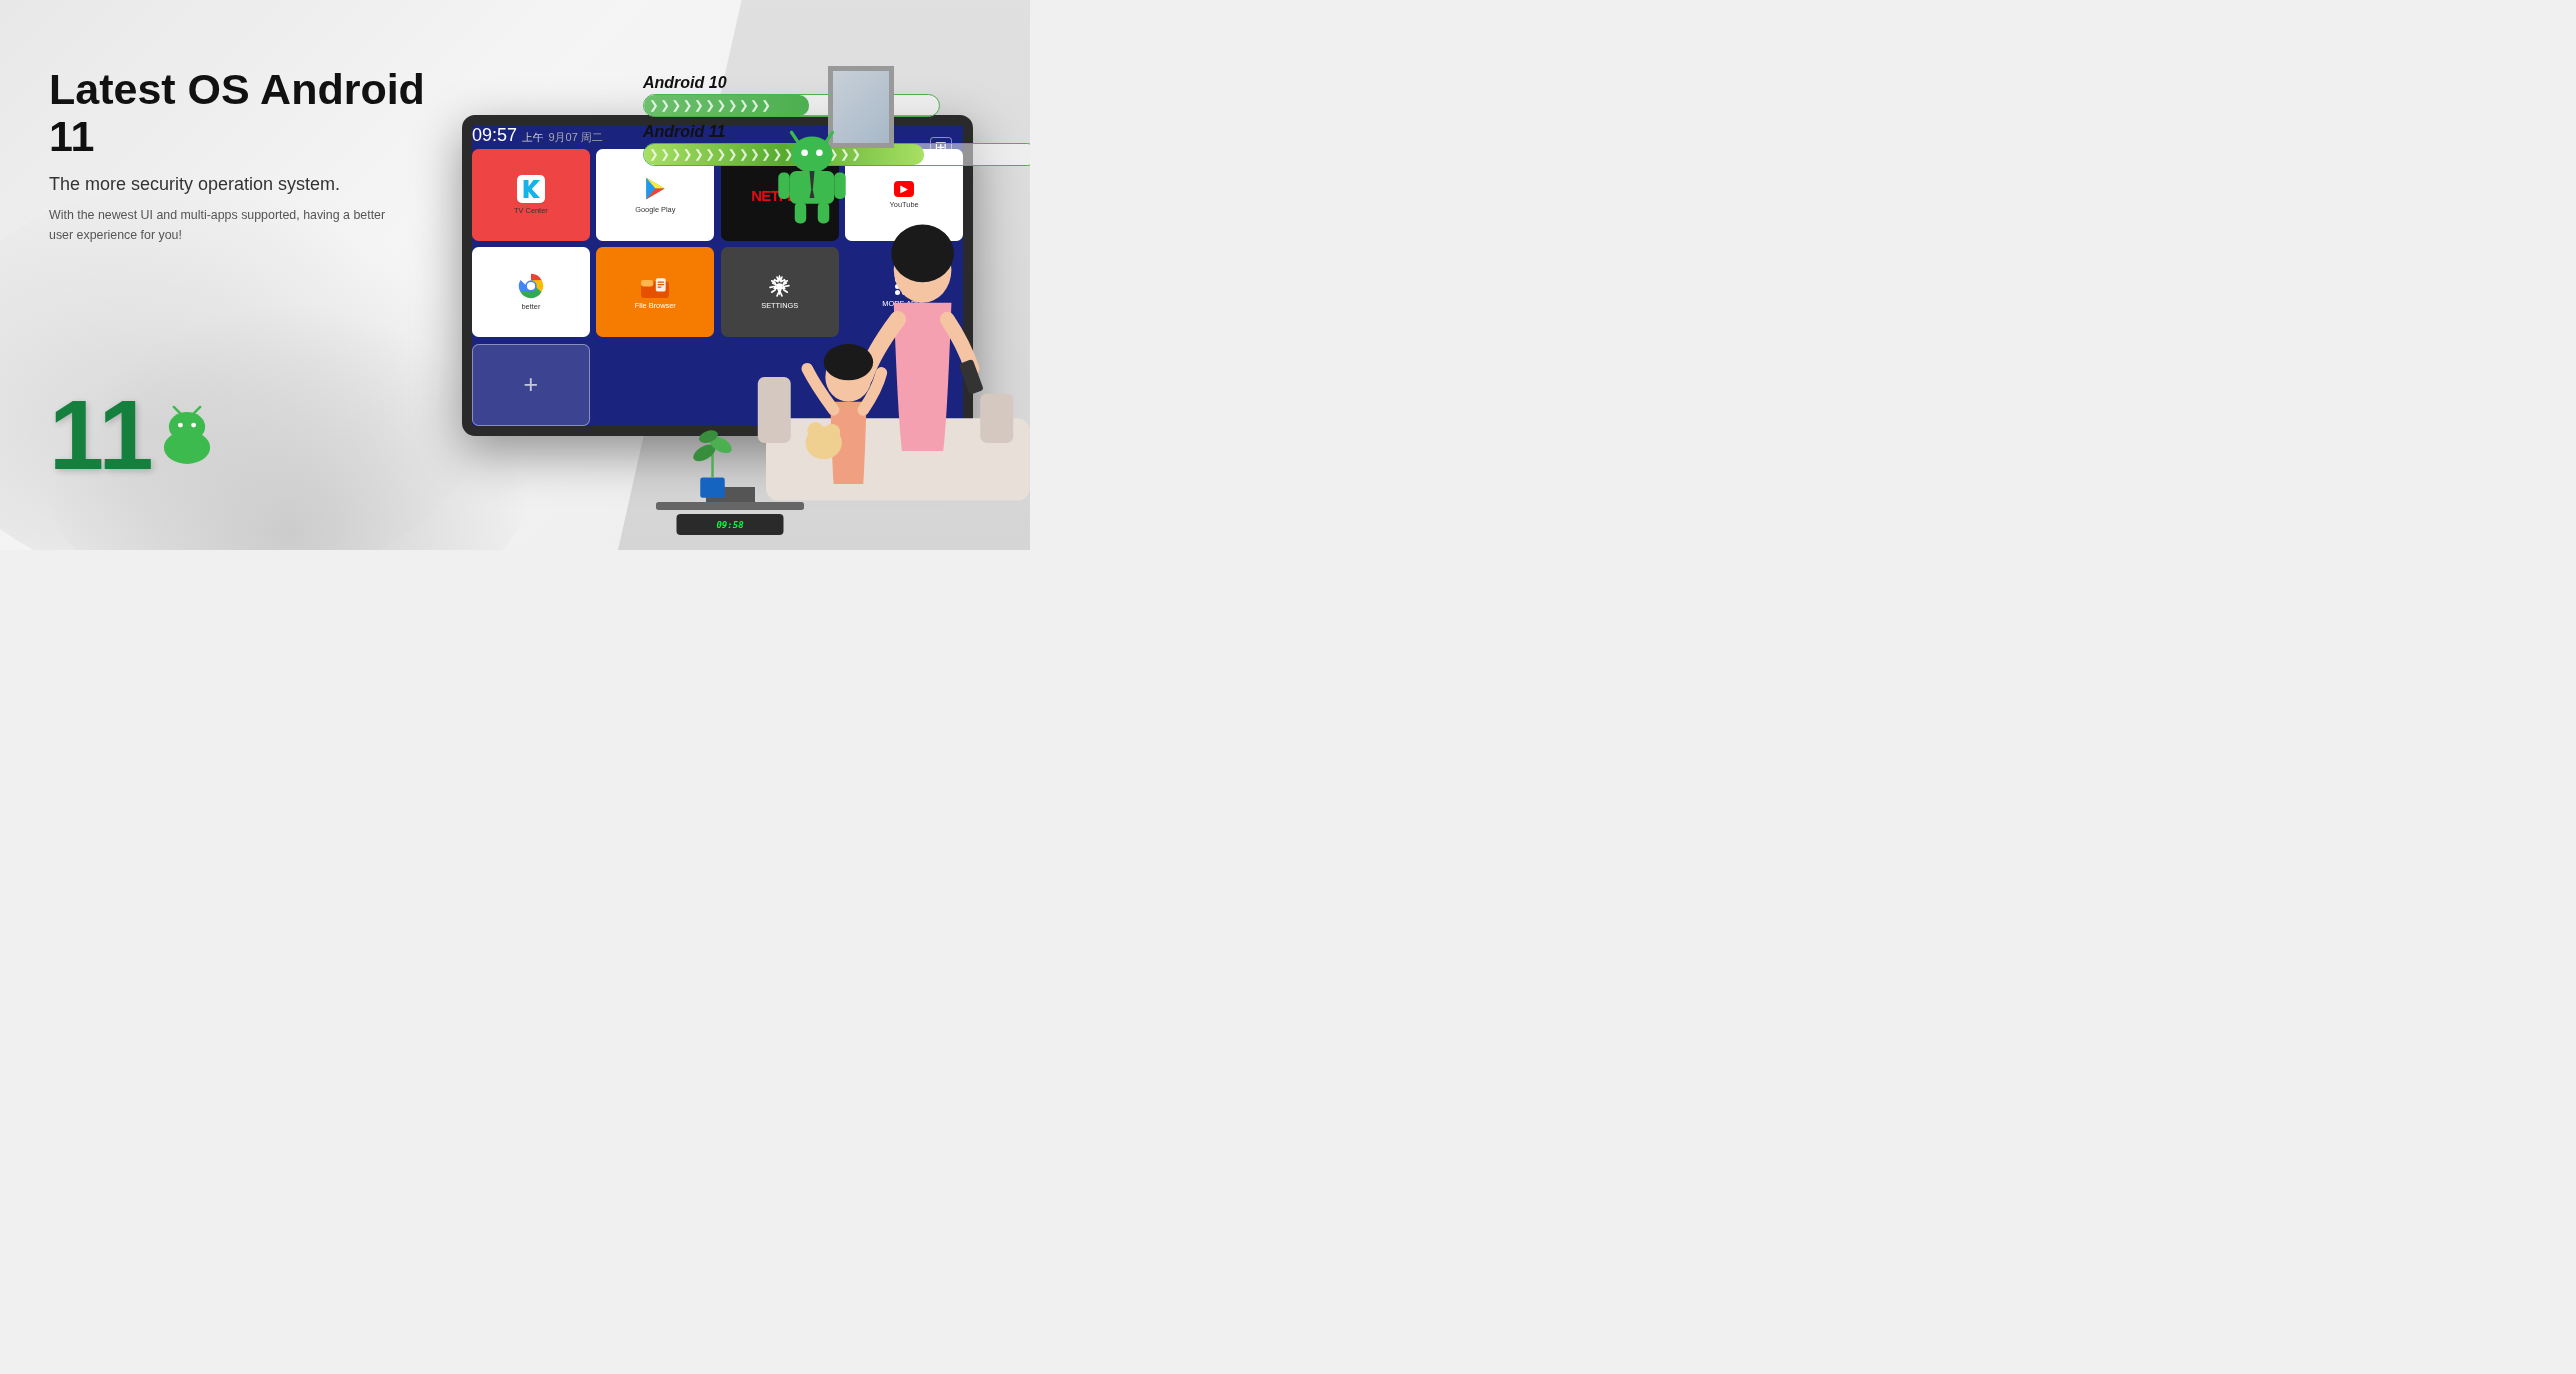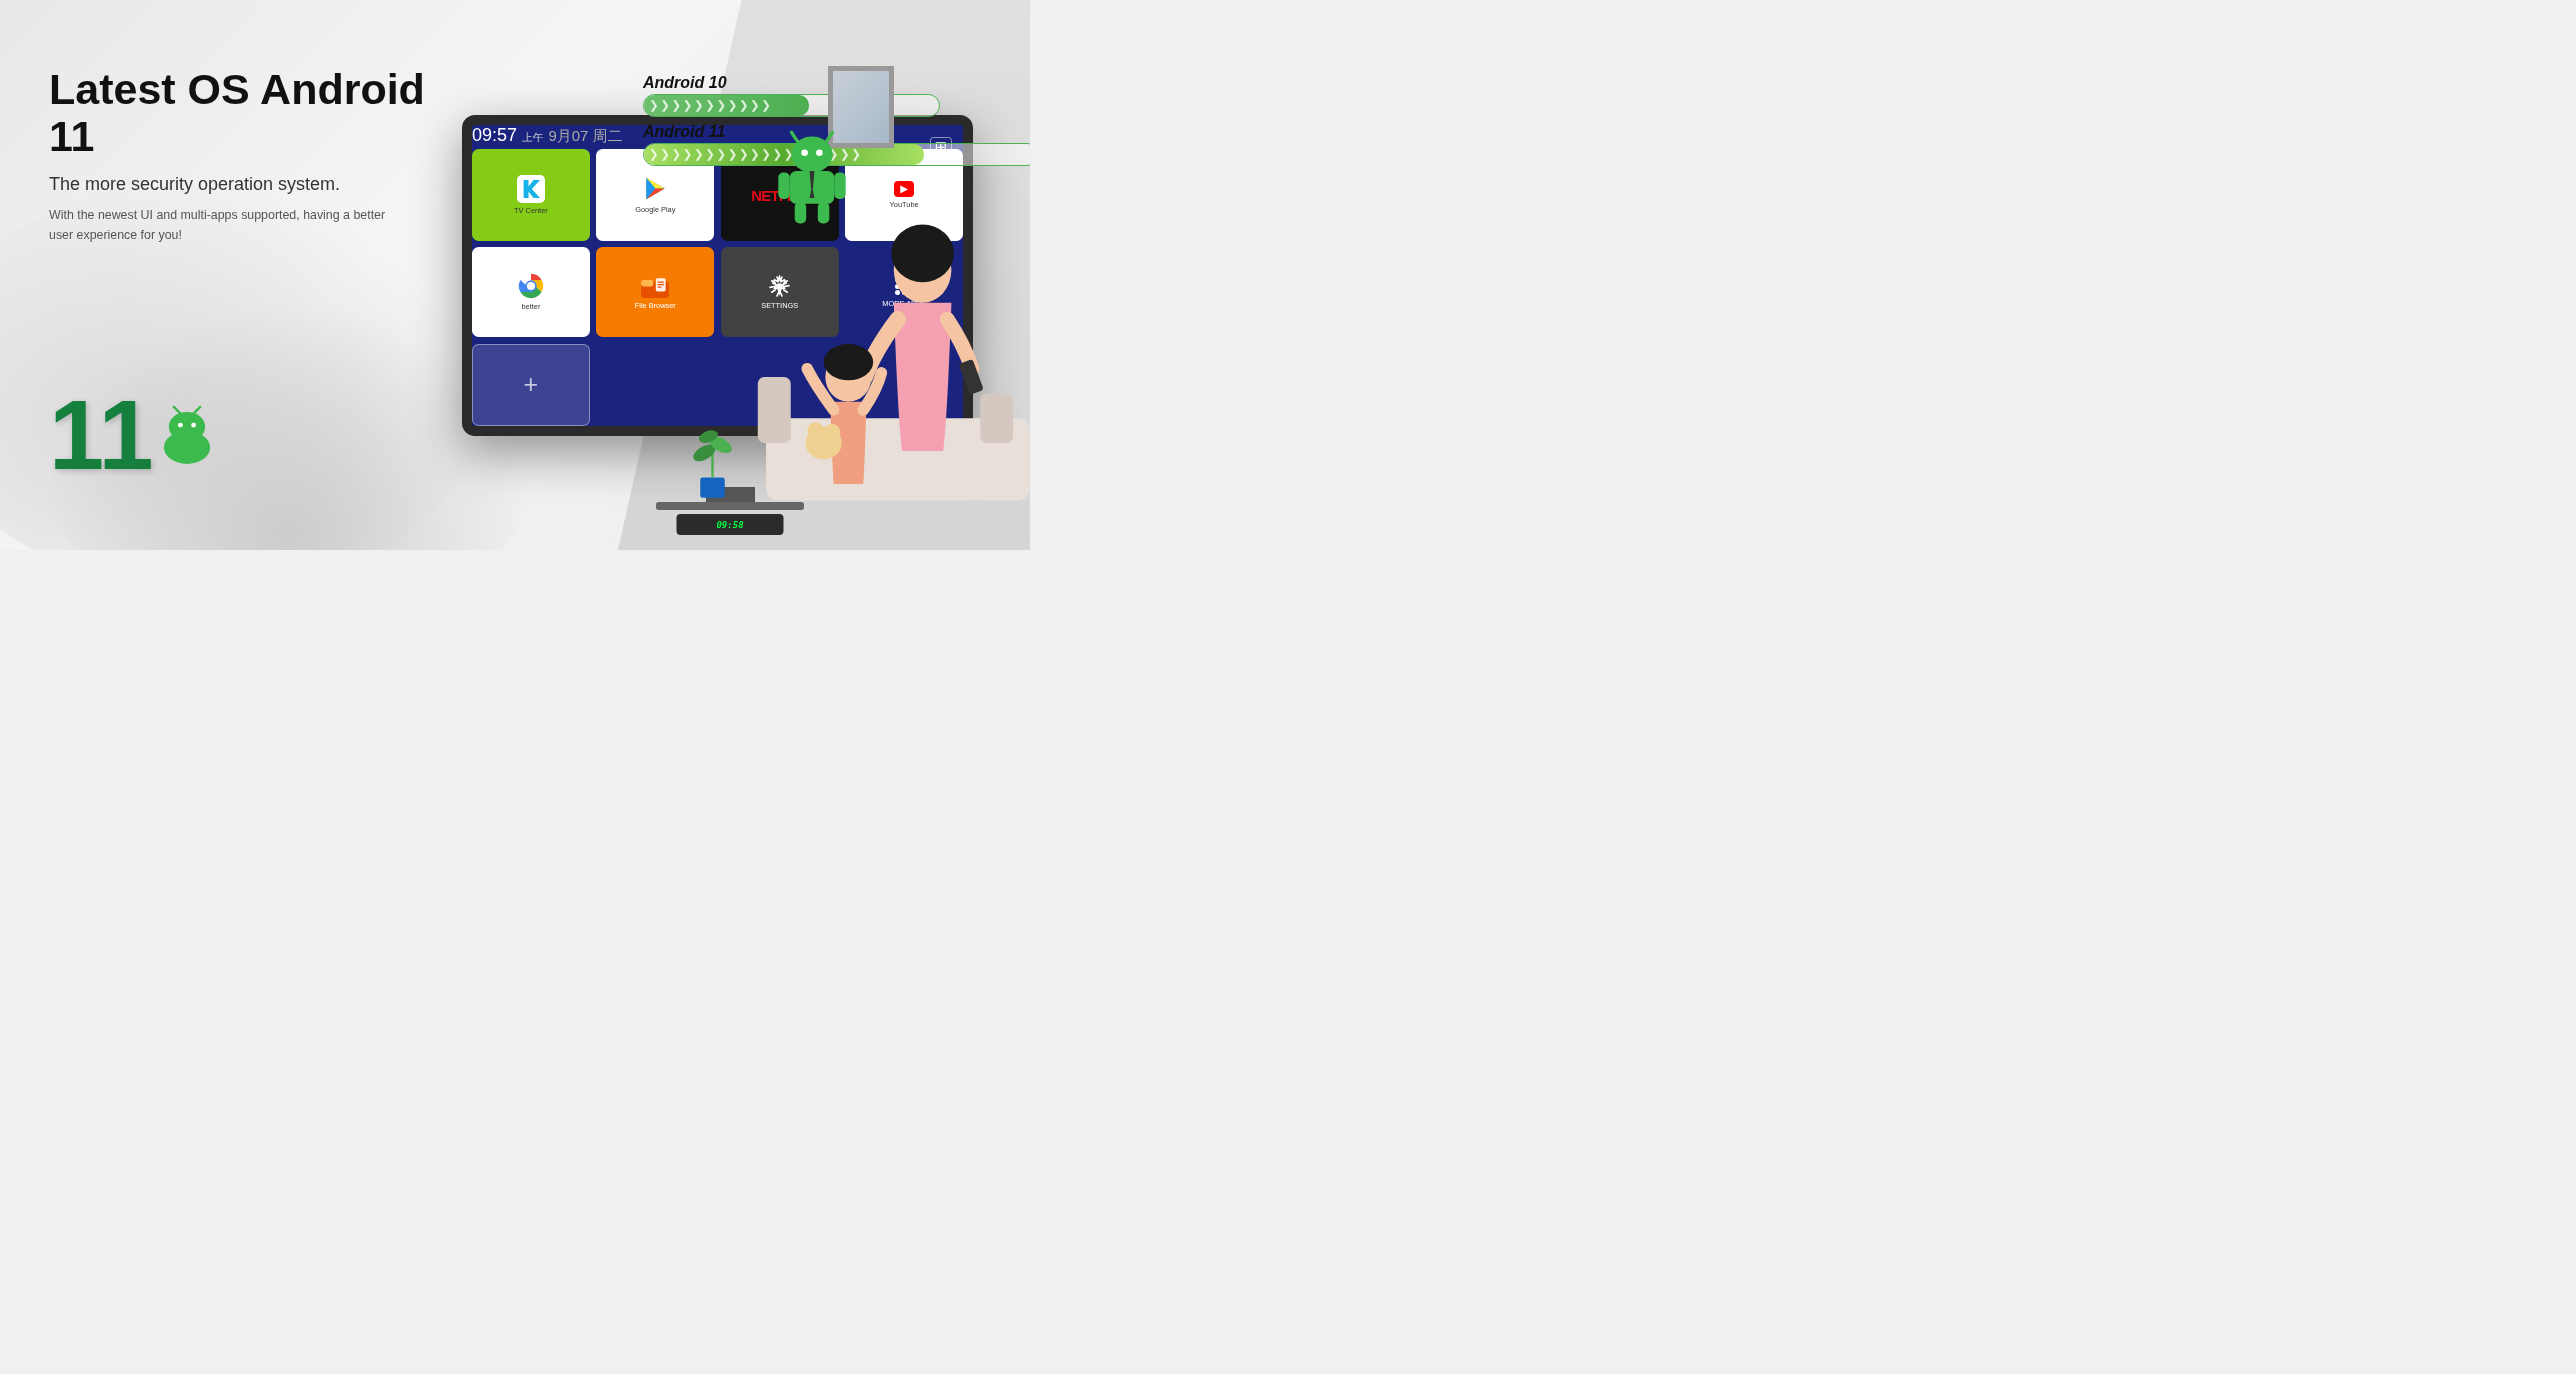--- a/index.html
+++ b/index.html
@@ -353,28 +353,28 @@
   </div>
 </div>
 
 <div class="tv-container">
   <div class="tv-frame">
     <div class="tv-screen">
 
       <div style="display:flex; align-items:baseline; gap:5px;">
         <span class="tv-time">09:57</span>
         <span style="color:#ccc; font-size:10.7px;">上午</span>
-        <span style="color:#aaa; font-size:15px;">9月07 周二</span>
+        <span style="color:#aaa; font-size:11px;">9月07 周二</span>
       </div>
 
       <div class="tv-settings-icon">⊞</div>
 
       <div class="app-grid">
 
-        <div class="app-tile" style="background:#84cc16;">
+        <div class="app-tile" style="background:#ef4444;">
           <svg width="28" height="28" viewBox="0 0 34 34">
             <rect width="34" height="34" rx="6" fill="white"></rect>
 
             <polygon points="8,6 8,28 14,28 14,20 20,28 28,28 18,17 28,6 20,6 14,14 14,6" fill="#17b2e7"></polygon>
           </svg>
           <span class="app-icon-text dark-text">TV Center</span>
         </div>
 
         <div class="app-tile" style="background:white;">
           <svg width="25" height="25" viewBox="0 0 30 30">

